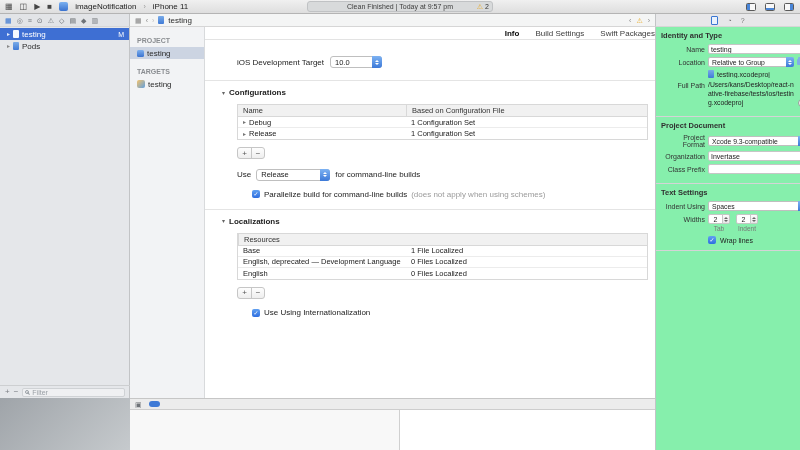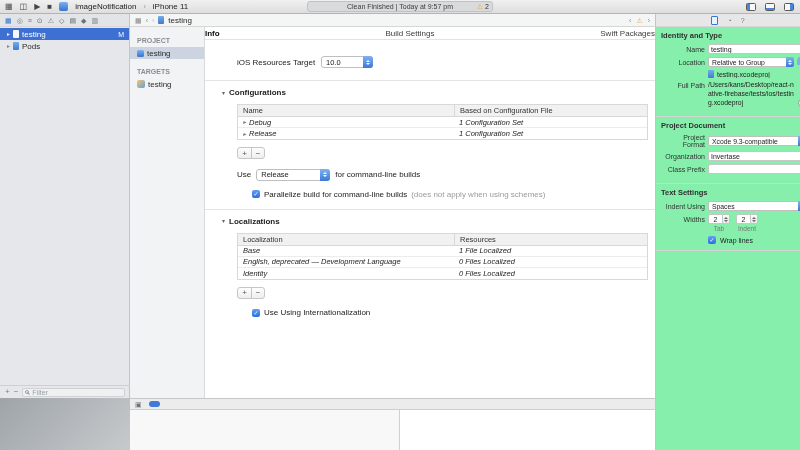--- a/index.html
+++ b/index.html
@@ -61,46 +61,46 @@
   .editor-sidebar{position:absolute;left:130px;top:27px;width:75px;height:371px;background:#f2f3f5;border-right:1px solid #d8dadc;padding-top:10px;}
   .es-header{font-size:7px;font-weight:bold;color:#8a8d91;padding-left:7px;margin-bottom:3px;}
   .es-item{height:12px;display:flex;align-items:center;gap:3px;padding-left:7px;margin-bottom:9px;}
   .es-item.selected{background:#ccd4e2;}
   .proj-icon{width:7px;height:7px;border-radius:1.5px;background:linear-gradient(#7db0ef,#3a72cf);flex:none;}
   .target-icon{width:8px;height:8px;border-radius:2px;background:linear-gradient(135deg,#f6c36b,#5f9fe0);flex:none;}
   .es-label{font-size:8px;color:#2b2b2b;}
 
   
   .editor-content{position:absolute;left:205px;top:27px;width:450px;height:371px;background:#fff;overflow:hidden;}
-  .editor-tabs{height:13px;display:flex;align-items:center;justify-content:space-between;gap:16px;border-bottom:1px solid #e3e3e3;}
+  .editor-tabs{height:13px;display:flex;align-items:center;justify-content:flex-end;gap:16px;border-bottom:1px solid #e3e3e3;}
   .etab{font-size:8px;color:#3c3c3c;}
   .etab.selected{font-weight:bold;color:#0a0a0a;}
   .section{padding:5px 7px 10px 17px;}
   .section + .section{border-top:1px solid #e4e4e4;}
   .sec-header{display:flex;align-items:center;gap:4px;margin:2px 0 0 0;}
   .sec-disc{font-size:6px;color:#666;line-height:1;}
   .sec-title{font-size:8px;font-weight:bold;color:#222;}
   .dep-row{display:flex;align-items:center;gap:6px;margin:11px 0 2px 15px;}
   .form-label{font-size:8px;color:#222;white-space:nowrap;}
   .dd{position:relative;display:inline-flex;align-items:center;height:12px;background:#fff;border:1px solid #bfbfbf;border-radius:3px;padding:0 13px 0 4px;}
   .dd-deploy{width:52px;}
   .dd-use{width:74px;}
   .dd-text{font-size:7.5px;color:#222;white-space:nowrap;overflow:hidden;}
   .dd-cap{position:absolute;right:-1px;top:-1px;bottom:-1px;width:10px;border-radius:0 3px 3px 0;background:linear-gradient(#7db2f2,#3c79d8);display:flex;flex-direction:column;align-items:center;justify-content:center;gap:1px;}
   .tu{width:0;height:0;border-left:2px solid transparent;border-right:2px solid transparent;border-bottom:2px solid #fff;}
   .td{width:0;height:0;border-left:2px solid transparent;border-right:2px solid transparent;border-top:2px solid #fff;}
   .cfg-table{margin:7px 0 0 15px;border:1px solid #d8d8d8;}
   .t-head{display:flex;height:12px;background:#f1f1f1;border-bottom:1px solid #d8d8d8;}
   .t-h1,.t-c1{width:168px;display:flex;align-items:center;gap:3px;padding-left:5px;}
-  .t-h2,.t-c2{flex:1;display:flex;align-items:center;padding-left:5px;margin-left:48px;}
+  .t-h2,.t-c2{flex:1;display:flex;align-items:center;padding-left:5px;}
   .t-h1,.t-h2{font-size:7.5px;color:#333;}
   .t-h2{border-left:1px solid #d8d8d8;}
   .t-row{display:flex;height:11px;background:#fff;border-bottom:1px solid #ececec;}
   .t-row:last-child{border-bottom:none;}
-  .t-c1,.t-c2{font-size:7.5px;color:#222;font-style:italic;}
+  .t-c1,.t-c2{font-size:7.5px;color:#222;}
   .row-disc{font-size:6px;color:#777;line-height:1;}
   .segbtns{display:inline-flex;border:1px solid #c6c6c6;border-radius:3px;overflow:hidden;background:linear-gradient(#fdfdfd,#eee);margin:7px 0 0 15px;}
   .sb{width:13px;height:10px;display:flex;align-items:center;justify-content:center;font-size:8px;color:#555;}
   .sb + .sb{border-left:1px solid #c6c6c6;}
   .use-row{display:flex;align-items:center;gap:5px;margin:9px 0 0 15px;}
   .chk-row{display:flex;align-items:center;gap:4px;margin:9px 0 0 30px;}
   .checkbox{width:8px;height:8px;border-radius:2px;background:linear-gradient(#61a0f0,#2e6ee0);color:#fff;font-size:6px;line-height:8px;text-align:center;flex:none;}
   .chk-label{font-size:8px;color:#222;white-space:nowrap;}
   .chk-note{font-size:8px;color:#9b9b9b;white-space:nowrap;}
 
@@ -239,21 +239,21 @@
 
   <div class="editor-content">
     <div class="editor-tabs">
       <span class="etab selected">Info</span>
       <span class="etab">Build Settings</span>
       <span class="etab">Swift Packages</span>
     </div>
 
     <div class="section">
       <div class="dep-row">
-        <span class="form-label">iOS Resources Target</span>
+        <span class="form-label">iOS Development Target</span>
         <span class="dd dd-deploy">
           <span class="dd-text">10.0</span>
           <span class="dd-cap">
               <span class="tu"></span>
               <span class="td"></span>
             </span>
         </span>
       </div>
     </div>
 
@@ -304,33 +304,32 @@
       </div>
     </div>
 
     <div class="section">
       <div class="sec-header">
         <span class="sec-disc">▾</span>
         <span class="sec-title">Localizations</span>
       </div>
       <div class="cfg-table">
         <div class="t-head">
-          <span class="t-h1">Localization</span>
           <span class="t-h2">Resources</span>
         </div>
         <div class="t-row">
           <span class="t-c1">Base</span>
           <span class="t-c2">1 File Localized</span>
         </div>
         <div class="t-row">
           <span class="t-c1">English, deprecated — Development Language</span>
           <span class="t-c2">0 Files Localized</span>
         </div>
         <div class="t-row">
-          <span class="t-c1">Identity</span>
+          <span class="t-c1">English</span>
           <span class="t-c2">0 Files Localized</span>
         </div>
       </div>
       <div class="segbtns">
         <span class="sb">+</span>
         <span class="sb">−</span>
       </div>
       <div class="chk-row">
         <span class="checkbox">✓</span>
         <span class="chk-label">Use Using Internationalization</span>

